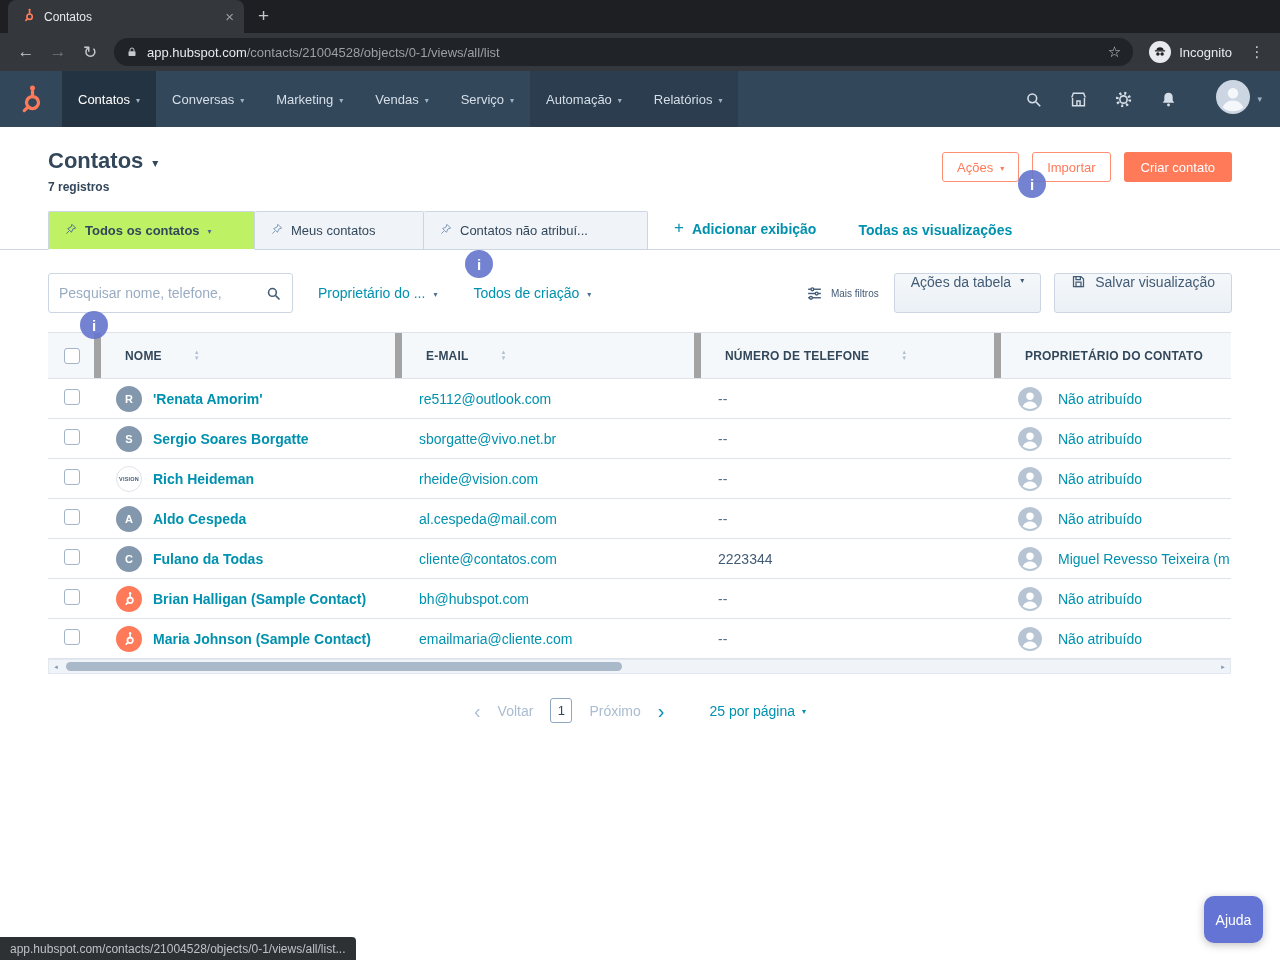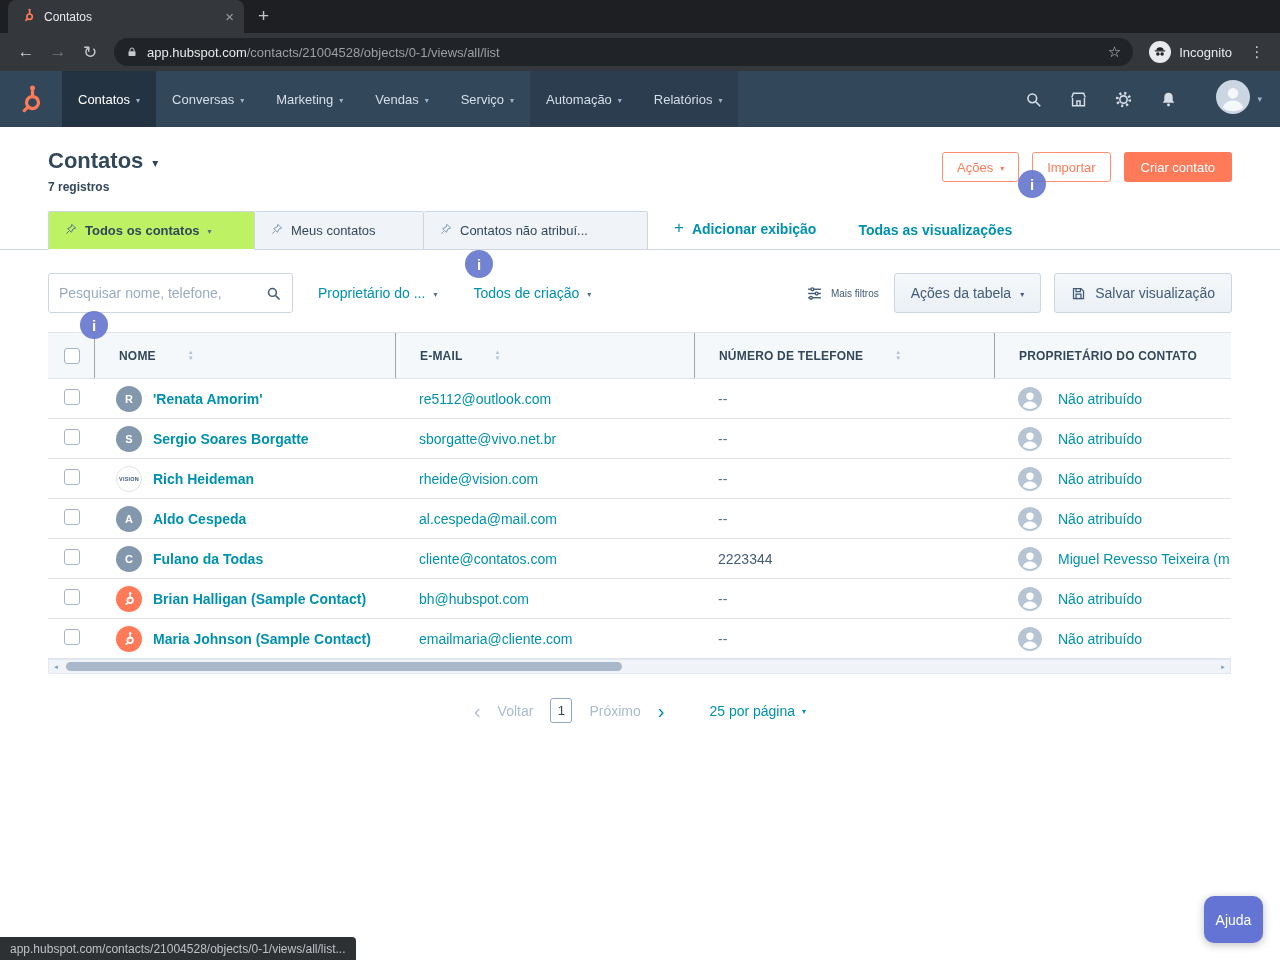--- a/index.html
+++ b/index.html
@@ -68,29 +68,29 @@
   .filters-row { margin-top: 23px; display: flex; align-items: center; }
   .search-box { width: 245px; height: 40px; border: 1px solid #cbd6e2; border-radius: 3px; display: flex; align-items: center; padding: 0 10px; gap: 8px; background: #fff; }
   .search-box input { border: none; outline: none; flex: 1; font-size: 14px; color: #33475b; font-family: inherit; min-width: 0; }
   .search-box input::placeholder { color: #99acc2; }
   .filter-dd { display: flex; align-items: center; gap: 8px; color: #0091ae; font-size: 14px; font-weight: 500; cursor: pointer; }
   .filter-dd .caret { color: #516f90; font-size: 8px; margin-top: 2px; }
   .dd-owner { margin-left: 25px; }
   .dd-created { margin-left: 36px; }
   .filters-right { margin-left: auto; display: flex; align-items: center; gap: 13px; }
   .more-filters { display: flex; align-items: center; gap: 8px; color: #425b76; font-size: 10px; font-weight: 400; cursor: pointer; margin-right: 2px; }
-  .btn-grey { height: 40px; background: linear-gradient(#f5f8fa, #eaf0f6); border: 1px solid #cbd6e2; border-radius: 3px; color: #425b76; font-size: 14px; display: inline-flex; align-items: center; gap: 9px; padding: 0 16px; cursor: pointer; font-family: inherit; }
+  .btn-grey { height: 40px; background: linear-gradient(#f5f8fa, #eaf0f6); border: 1px solid #cbd6e2; border-radius: 3px; color: #425b76; font-size: 14px; display: inline-flex; gap: 9px; padding: 0 16px; cursor: pointer; font-family: inherit; }
   .btn-grey .caret { font-size: 8px; margin-top: 2px; }
 
   
   .table { margin-top: 19px; width: 1183px; }
   .grid-row { display: grid; grid-template-columns: 46px 301px 299px 300px 237px; align-items: center; }
   .thead { background: #f5f8fa; height: 47px; border-top: 1px solid #dfe3eb; border-bottom: 1px solid #dfe3eb; }
   .th { display: flex; align-items: center; gap: 10px; font-size: 12px; font-weight: 700; color: #33475b; letter-spacing: 0.2px; padding-left: 24px; height: 100%; white-space: nowrap; overflow: hidden; }
-  .th + .th { border-left: 1px solid #a3a3a3; gap: 32px; }
+  .th + .th { border-left: 7px solid #a3a3a3; gap: 32px; }
   .th.c-check { padding-left: 16px; border-left: none; }
   .sort { display: inline-flex; flex-direction: column; line-height: 5px; font-size: 6px; color: #b0c1d4; cursor: pointer; gap: 1px; }
   .checkbox { width: 16px; height: 16px; border: 1px solid #a3b5c9; border-radius: 3px; background: #fff; display: inline-block; cursor: pointer; }
   .trow { height: 40px; border-bottom: 1px solid #dfe3eb; background: #fff; }
   .cell { padding-left: 24px; font-size: 14px; color: #516f90; white-space: nowrap; overflow: hidden; }
   .cell.c-check { padding-left: 16px; }
   .cell.c-name { display: flex; align-items: center; gap: 11px; padding-left: 22px; }
   .cell.c-owner { display: flex; align-items: center; gap: 16px; }
   .link { color: #0091ae; font-size: 14px; }
   .link.name { font-weight: 600; }

